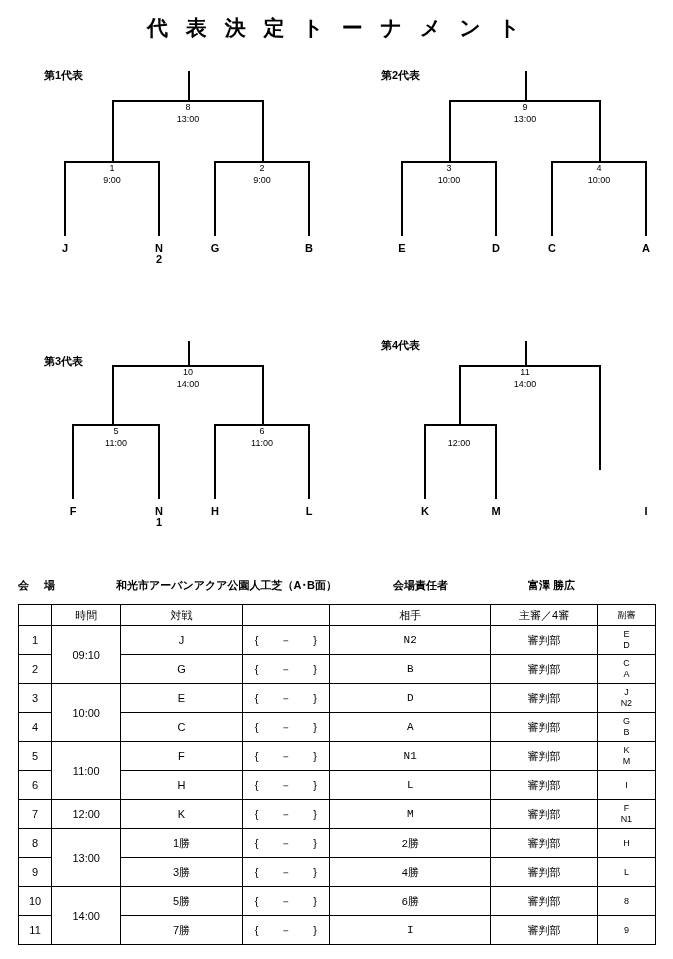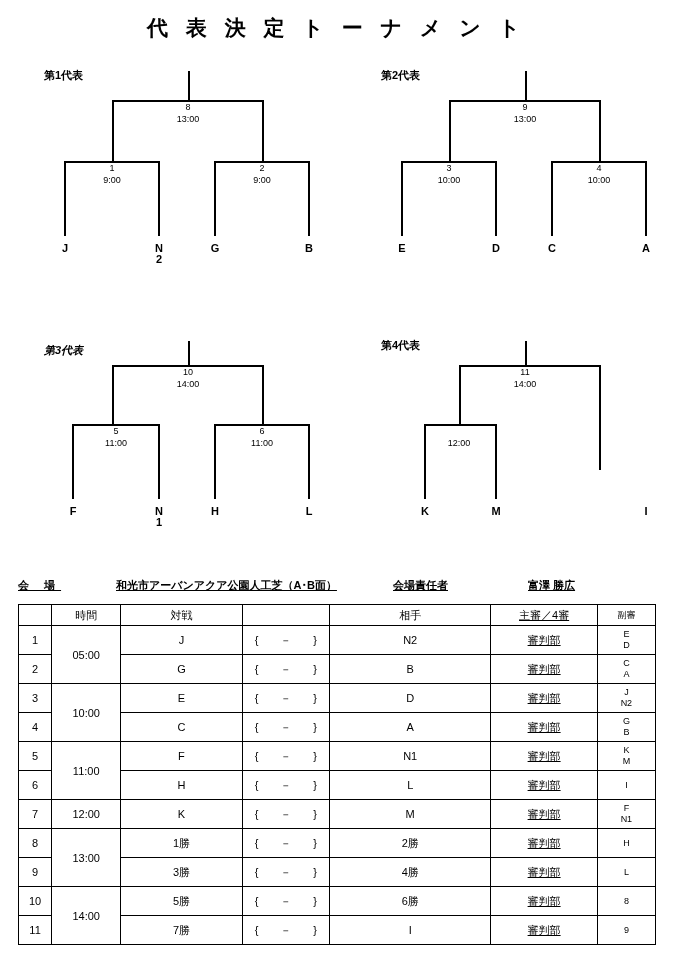--- a/index.html
+++ b/index.html
@@ -65,21 +65,21 @@
   }
   
   .venue-row {
     position: absolute;
     left: 18px;
     top: 578px;
     width: 640px;
     font-size: 11px;
     font-weight: bold;
   }
-  .venue-row span { position: absolute; white-space: nowrap; text-decoration: underline; }
+  .venue-row span { position: absolute; white-space: nowrap; }
   .v-k1 { left: 0px; letter-spacing: 6px; }
   .v-v1 { left: 98px; }
   .v-k2 { left: 375px; }
   .v-v2 { left: 510px; }
   
   table.sched {
     position: absolute;
     left: 18px;
     top: 604px;
     border-collapse: collapse;
@@ -95,22 +95,22 @@
   }
   table.sched th {
     height: 20px;
     font-weight: normal;
   }
   table.sched td { height: 28px; }
   .c-no { width: 32px; }
   .c-time { width: 68px; }
   .c-l { width: 120px; }
   .c-vs { width: 86px; }
-  .c-r { width: 160px; }
-  .c-ref { width: 105px; text-decoration: underline; }
+  .c-r { width: 160px; font-family: Liberation Mono, monospace; }
+  .c-ref { width: 105px; }
   .c-sub { width: 57px; font-size: 9px; line-height: 11px; }
   .vs-inner {
     display: flex;
     justify-content: space-between;
     align-items: center;
     padding: 0 12px;
     font-size: 11px;
   }
   .vs-dash { letter-spacing: 0; }
 </style>
@@ -174,21 +174,21 @@
   <div class="match-no" style="left:198px; top:95px; width:40px;">4</div>
   <div class="match-time" style="left:192px; top:107px; width:52px;">10:00</div>
 
   <div class="team" style="left:1px; top:175px; width:40px; white-space:pre;">E</div>
   <div class="team" style="left:95px; top:175px; width:40px; white-space:pre;">D</div>
   <div class="team" style="left:151px; top:175px; width:40px; white-space:pre;">C</div>
   <div class="team" style="left:245px; top:175px; width:40px; white-space:pre;">A</div>
 </div>
 
 <div class="bracket" style="left:28px; top:338px; width:290px; height:200px;">
-  <div class="bracket-label" style="left:0; top:5px;font-style:italic;">第3代表</div>
+  <div class="bracket-label" style="left:0; top:16px;">第3代表</div>
 
   <div class="ln vl" style="left:144px; top:3px; height:25px;"></div>
   <div class="ln hl" style="left:68px; top:27px; width:152px;"></div>
   <div class="ln vl" style="left:68px; top:27px; height:60px;"></div>
   <div class="ln vl" style="left:218px; top:27px; height:60px;"></div>
   <div class="ln hl" style="left:28px; top:86px; width:88px;"></div>
   <div class="ln hl" style="left:170px; top:86px; width:96px;"></div>
   <div class="ln vl" style="left:28px; top:86px; height:75px;"></div>
   <div class="ln vl" style="left:114px; top:86px; height:75px;"></div>
   <div class="ln vl" style="left:170px; top:86px; height:75px;"></div>
@@ -248,21 +248,21 @@
       <th class="c-vs"></th>
       <th class="c-r">相手</th>
       <th class="c-ref">主審／4審</th>
       <th class="c-sub">副審</th>
     </tr>
   </thead>
   <tbody>
 
     <tr>
       <td class="c-no">1</td>
-      <td class="c-time" rowspan="2">05:00</td>
+      <td class="c-time" rowspan="2">09:10</td>
       <td class="c-l">J</td>
       <td class="c-vs">
           <div class="vs-inner">
             <span>{</span>
             <span class="vs-dash">－</span>
             <span>}</span>
           </div>
         </td>
       <td class="c-r">N2</td>
       <td class="c-ref">審判部</td>

